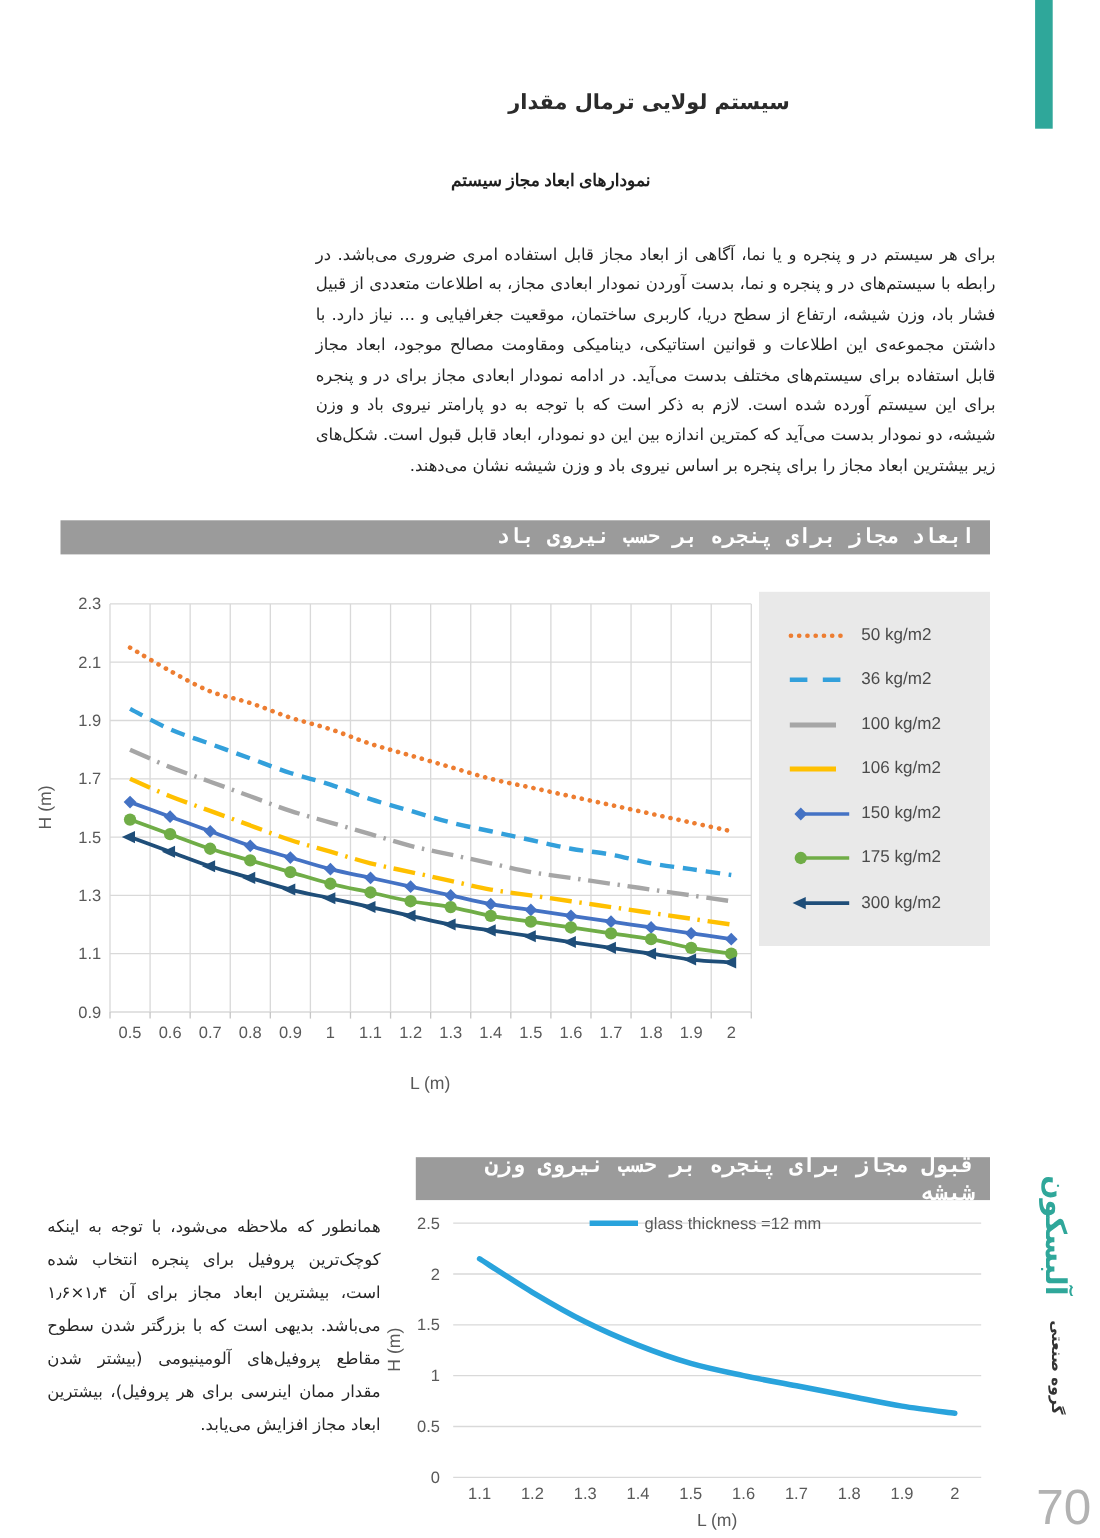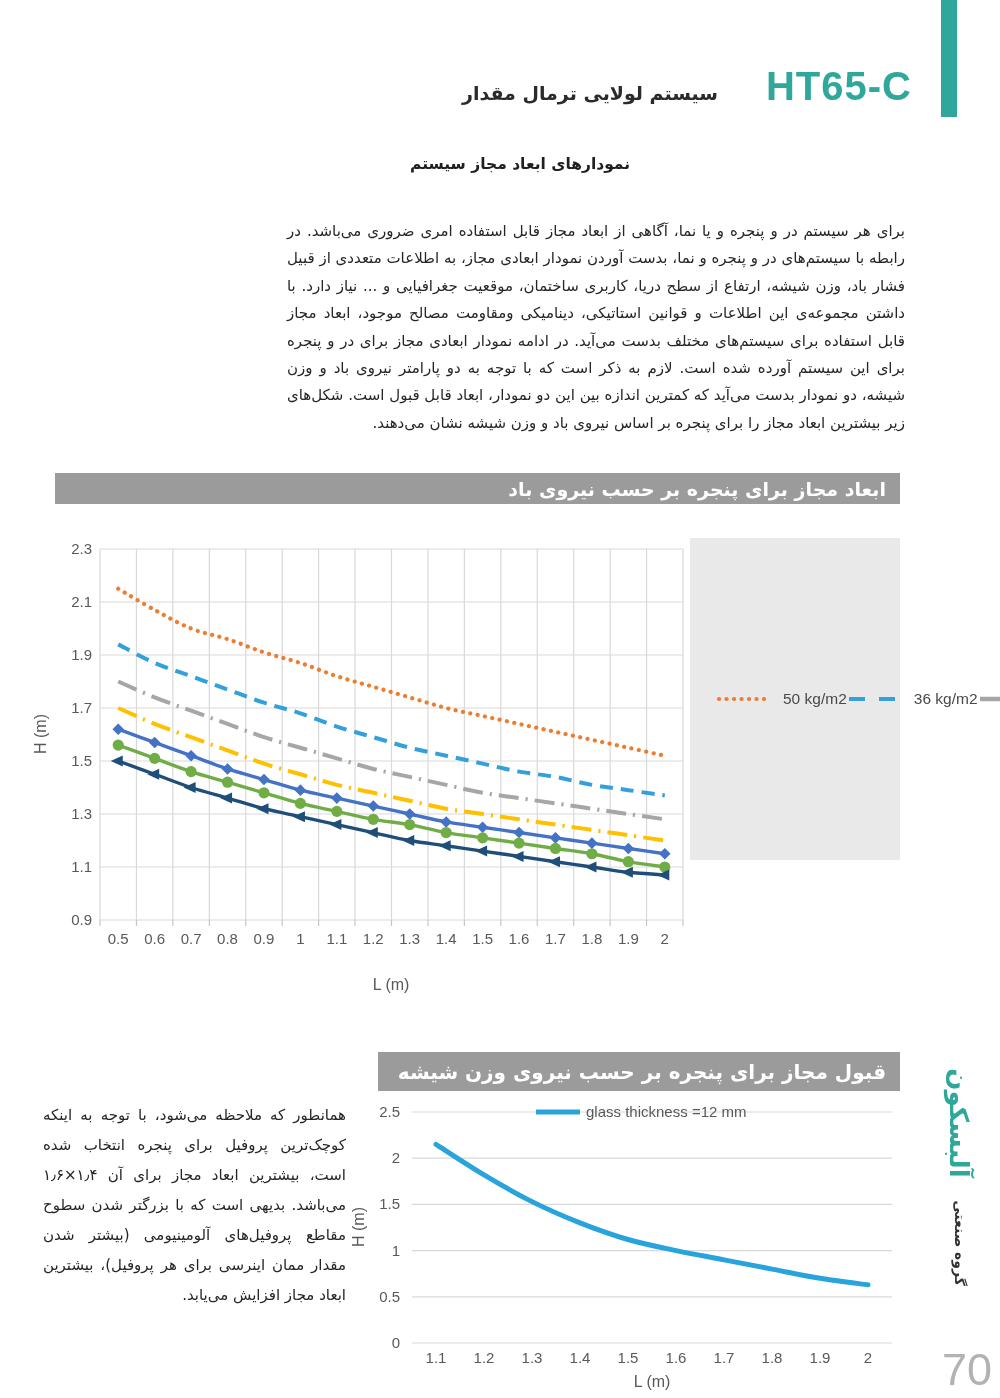--- a/index.html
+++ b/index.html
@@ -5,51 +5,50 @@
   html,body{margin:0;padding:0;background:#fff;}
   .page{position:relative;width:1000px;height:1398px;background:#ffffff;overflow:hidden;
         font-family:"DejaVu Sans",sans-serif;}
   .accent-bar{position:absolute;left:941px;top:0;width:16px;height:117px;background:var(--accent,#2FA79A);}
   .code{position:absolute;left:600px;top:64px;width:312px;text-align:right;
         font-family:"Liberation Sans",sans-serif;font-size:40px;font-weight:800;
         color:var(--accent,#2FA79A);letter-spacing:1px;}
   .fa-title{position:absolute;left:462px;top:82px;width:300px;direction:rtl;text-align:left;
         font-size:19px;font-weight:bold;color:#2b2b2b;}
   .heading{position:absolute;left:410px;top:155px;width:500px;direction:rtl;text-align:left;
-        font-size:15.5px;font-weight:bold;color:#1f1f1f;}
+        font-size:15.5px;font-weight:bold;color:#1f1f1f;font-family:Liberation Serif, serif;}
   .para{position:absolute;left:287px;top:191px;width:618px;direction:rtl;text-align:justify;
         font-size:15px;line-height:27.4px;color:#262626;margin-top:27px;}
   .chart-bar{position:absolute;background:var(--bargray,#9B9B9B);color:#fff;font-weight:bold;
-        direction:rtl;display:flex;align-items:center;box-sizing:border-box;padding:0 14px;}
+        direction:rtl;display:flex;align-items:center;box-sizing:border-box;padding:0 14px;font-family:Liberation Mono, monospace;}
   #bar1{left:55px;top:473px;width:845px;height:31px;font-size:19px;}
   #bar2{left:378px;top:1052px;width:522px;height:39px;font-size:20px;}
   svg.chart{position:absolute;}
   #windChart{left:30px;top:530px;}
   #glassChart{left:340px;top:1095px;}
   svg text{font-family:"Liberation Sans",sans-serif;fill:#595959;}
   .legend1{position:absolute;left:690px;top:538px;width:210px;height:322px;background:var(--legendbg,#E9E9E9);
-        display:flex;flex-direction:row;justify-content:space-evenly;
+        display:flex;flex-direction:column;justify-content:space-evenly;
         padding:8px 0 8px 26px;box-sizing:border-box;}
   .legend-row{display:flex;align-items:center;gap:9px;}
   .legend-row span{font-family:"Liberation Sans",sans-serif;font-size:15.5px;color:#4a4a4a;white-space:nowrap;}
   .sidenote{position:absolute;left:8px;top:1100px;width:303px;direction:rtl;text-align:justify;
         font-size:15px;line-height:30px;color:#262626;margin-left:35px;}
   .brand-name{position:absolute;left:877px;top:1106px;width:160px;height:34px;transform:rotate(90deg);
         direction:rtl;text-align:center;font-size:26px;font-weight:bold;color:var(--accent,#2FA79A);}
   .brand-group{position:absolute;left:897px;top:1232px;width:120px;height:22px;transform:rotate(90deg);
         direction:rtl;text-align:center;font-size:14px;font-weight:bold;letter-spacing:2px;color:#333;}
   .page-num{position:absolute;left:916px;top:1344px;width:76px;text-align:right;
         font-family:"Liberation Sans",sans-serif;font-size:45px;font-weight:300;color:#b2b2b2;}
 </style>
 </head>
 <body>
 
 <div class="page">
   <div class="accent-bar"></div>
-  <div class="code">HT65-C</div>
   <div class="fa-title">سیستم لولایی ترمال مقدار</div>
   <div class="heading">نمودارهای ابعاد مجاز سیستم</div>
   <div class="para">برای هر سیستم در و پنجره و یا نما، آگاهی از ابعاد مجاز قابل استفاده امری ضروری می‌باشد. در رابطه با سیستم‌های در و پنجره و نما، بدست آوردن نمودار ابعادی مجاز، به اطلاعات متعددی از قبیل فشار باد، وزن شیشه، ارتفاع از سطح دریا، کاربری ساختمان، موقعیت جغرافیایی و ... نیاز دارد. با داشتن مجموعه‌ی این اطلاعات و قوانین استاتیکی، دینامیکی ومقاومت مصالح موجود، ابعاد مجاز قابل استفاده برای سیستم‌های مختلف بدست می‌آید. در ادامه نمودار ابعادی مجاز برای در و پنجره برای این سیستم آورده شده است. لازم به ذکر است که با توجه به دو پارامتر نیروی باد و وزن شیشه، دو نمودار بدست می‌آید که کمترین اندازه بین این دو نمودار، ابعاد قابل قبول است. شکل‌های زیر بیشترین ابعاد مجاز را برای پنجره بر اساس نیروی باد و وزن شیشه نشان می‌دهند.</div>
 
   <div class="chart-bar" id="bar1">ابعاد مجاز برای پنجره بر حسب نیروی باد</div>
   <svg class="chart" id="windChart" width="660" height="480" viewBox="0 0 660 480">
       <line x1="70" y1="390" x2="653" y2="390" stroke="#D9D9D9" stroke-width="1.2"></line>
       <text x="62" y="395" text-anchor="end" font-size="15">0.9</text>
       <line x1="70" y1="337" x2="653" y2="337" stroke="#D9D9D9" stroke-width="1.2"></line>
       <text x="62" y="342" text-anchor="end" font-size="15">1.1</text>

